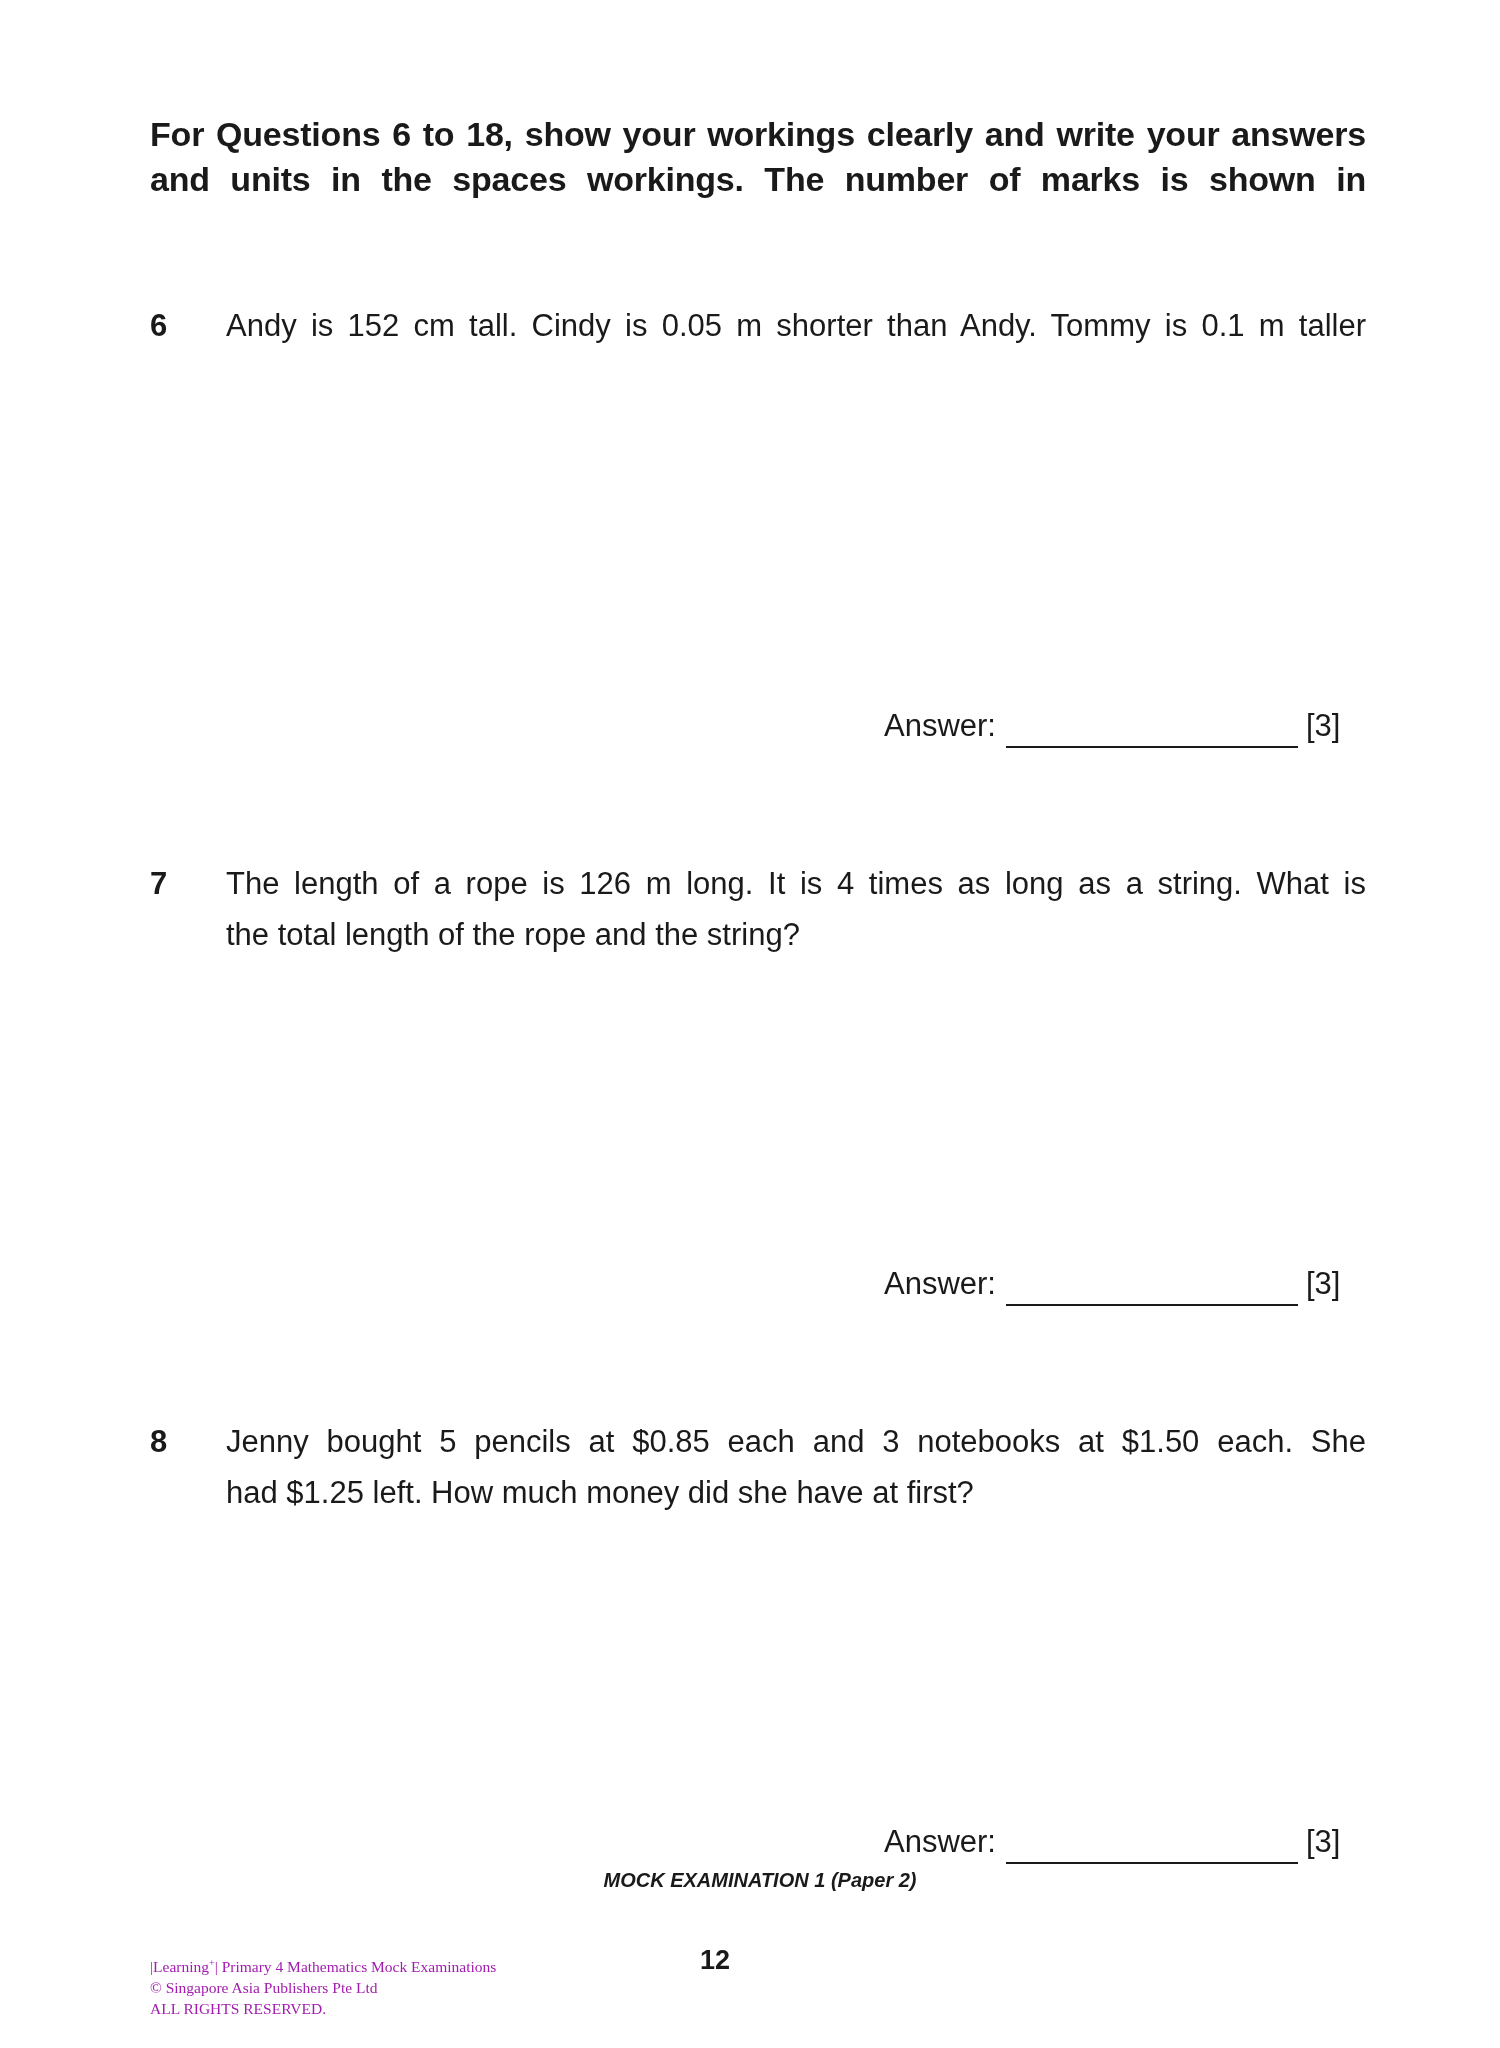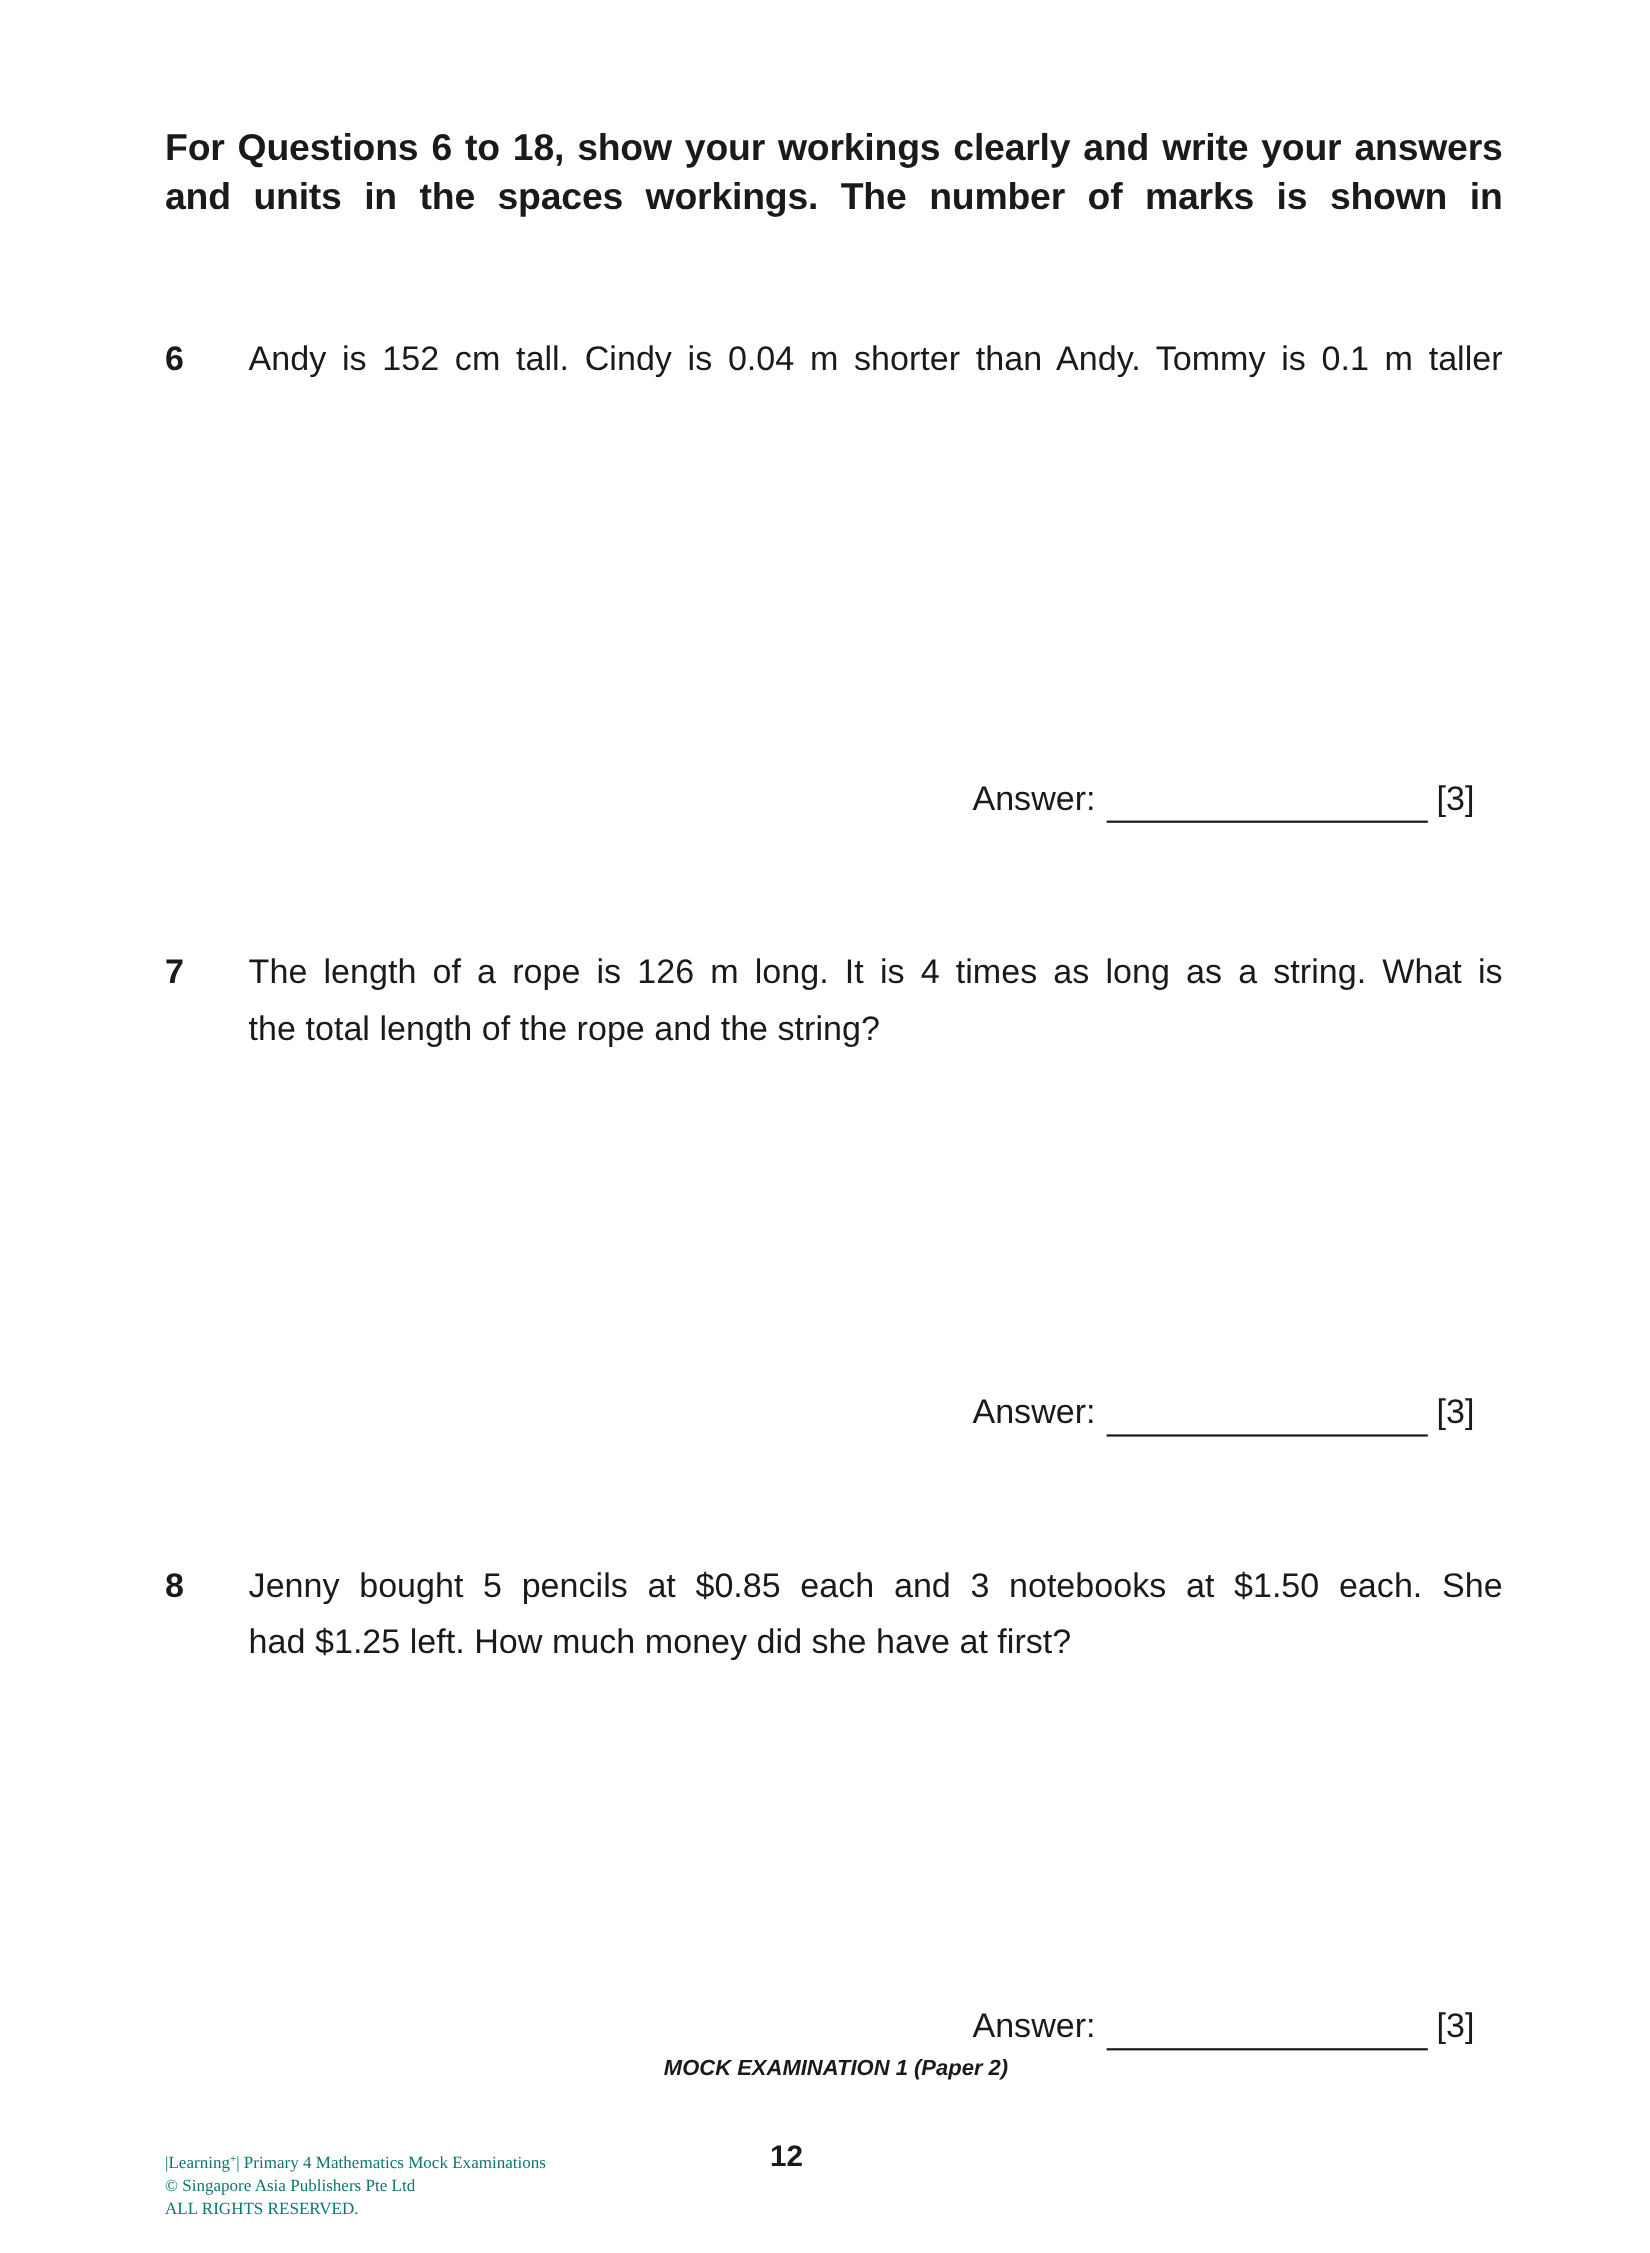--- a/index.html
+++ b/index.html
@@ -100,21 +100,21 @@
     .answer-marks {
       white-space: nowrap;
     }
     .footer-left {
       position: absolute;
       left: 150px;
       top: 1952px;
       font-family: "Liberation Serif", serif;
       font-size: 15.5px;
       line-height: 21px;
-      color: #0f766e;
+      color: #a21caf;
     }
     .footer-left .line { display: block; }
     .footer-left sup { font-size: 10px; }
     .page-number {
       position: absolute;
       left: 700px;
       width: 120px;
       top: 1944px;
       text-align: left;
       font-weight: bold;
@@ -139,21 +139,21 @@
 <div class="page">
 
   <div class="instructions">
     <span class="line">For Questions 6 to 18, show your workings clearly and write your answers</span>
     <span class="line">and units in the spaces workings. The number of marks is shown in</span>
   </div>
 
   <div class="question" style="top:300px;">
     <div class="q-number">6</div>
     <div class="q-text">
-      <span class="line full">Andy is 152 cm tall. Cindy is 0.04 m shorter than Andy. Tommy is 0.1 m taller</span>
+      <span class="line full">Andy is 152 cm tall. Cindy is 0.05 m shorter than Andy. Tommy is 0.1 m taller</span>
     </div>
   </div>
   <div class="answer-row" style="top:704px;">
     <span class="answer-label">Answer:</span>
     <input class="answer-line" type="text" value="" style="">
     <span class="answer-marks">[3]</span>
   </div>
 
   <div class="question" style="top:858px;">
     <div class="q-number">7</div>

